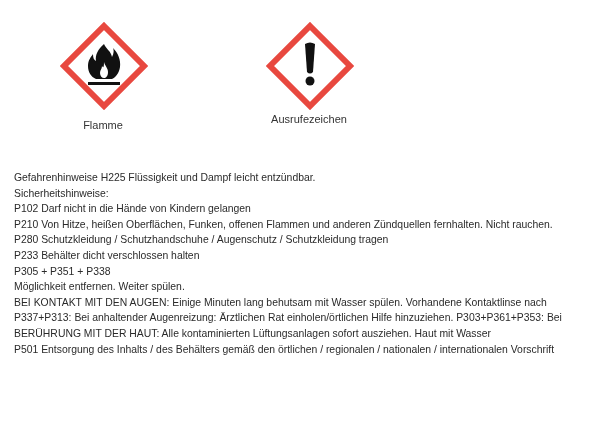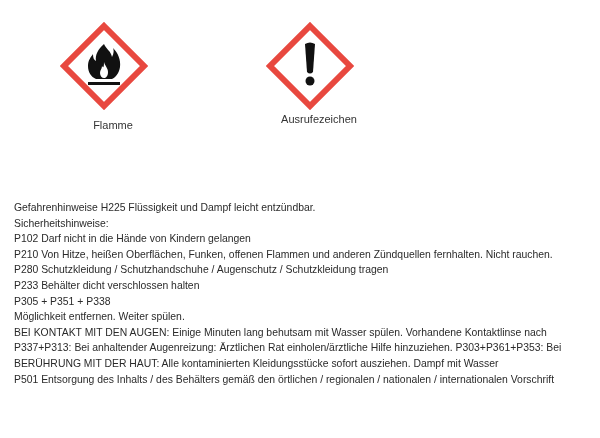--- a/index.html
+++ b/index.html
@@ -32,35 +32,33 @@
       top: 22px;
       width: 88px;
     }
     .picto-label {
       position: absolute;
       font-family: "Liberation Sans", sans-serif;
       font-size: 11px;
       color: #333333;
       white-space: nowrap;
       transform: translateX(-50%);
-      margin-left: 10px;
     }
     #label-flame { left: 103px; top: 119px; }
     #label-exclaim { left: 309px; top: 113px; }
 
     .hazard-text {
       position: absolute;
       left: 14px;
       top: 170px;
       width: 584px;
       font-family: "Liberation Sans", sans-serif;
       font-size: 10.4px;
       line-height: 15.6px;
       color: #2a2a2a;
-      margin-top: 30px;
     }
     .hazard-text .line {
       white-space: nowrap;
     }
   </style>
 </head>
 <body>
 
 <div class="pictogram" id="picto-flame">
   <svg width="88" height="88" viewBox="0 0 88 88">
@@ -94,16 +92,16 @@
 <div class="hazard-text">
   <div class="line">Gefahrenhinweise H225 Flüssigkeit und Dampf leicht entzündbar.</div>
   <div class="line">Sicherheitshinweise:</div>
   <div class="line">P102 Darf nicht in die Hände von Kindern gelangen</div>
   <div class="line">P210 Von Hitze, heißen Oberflächen, Funken, offenen Flammen und anderen Zündquellen fernhalten. Nicht rauchen.</div>
   <div class="line">P280 Schutzkleidung / Schutzhandschuhe / Augenschutz / Schutzkleidung tragen</div>
   <div class="line">P233 Behälter dicht verschlossen halten</div>
   <div class="line">P305 + P351 + P338</div>
   <div class="line">Möglichkeit entfernen. Weiter spülen.</div>
   <div class="line">BEI KONTAKT MIT DEN AUGEN: Einige Minuten lang behutsam mit Wasser spülen. Vorhandene Kontaktlinse nach</div>
-  <div class="line">P337+P313: Bei anhaltender Augenreizung: Ärztlichen Rat einholen/ärztliche Hilfe hinzuziehen. P303+P361+P353: Bei</div>
-  <div class="line">BERÜHRUNG MIT DER HAUT: Alle kontaminierten Kleidungsstücke sofort ausziehen. Dampf mit Wasser</div>
+  <div class="line">P337+P313: Bei anhaltender Augenreizung: Ärztlichen Rat einholen/örtlichen Hilfe hinzuziehen. P303+P361+P353: Bei</div>
+  <div class="line">BERÜHRUNG MIT DER HAUT: Alle kontaminierten Lüftungsanlagen sofort ausziehen. Haut mit Wasser</div>
   <div class="line">P501 Entsorgung des Inhalts / des Behälters gemäß den örtlichen / regionalen / nationalen / internationalen Vorschrift</div>
 </div>
 
 </body></html>

